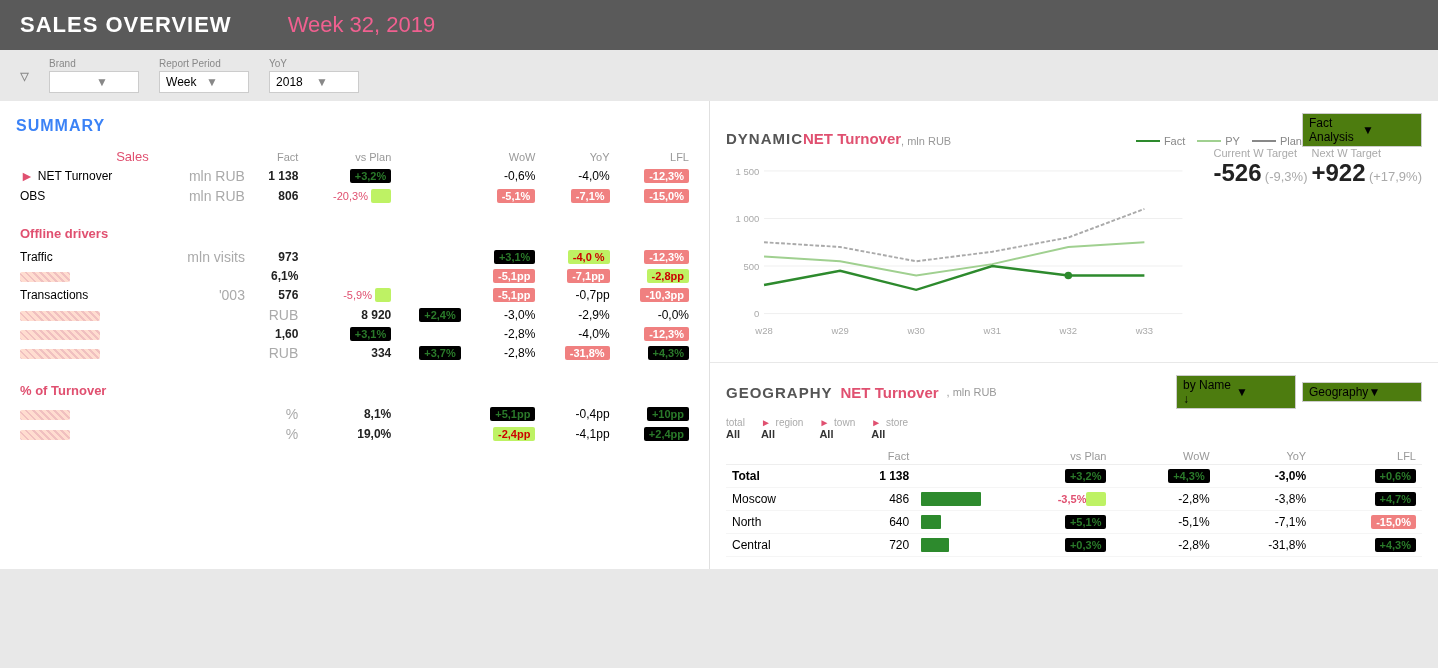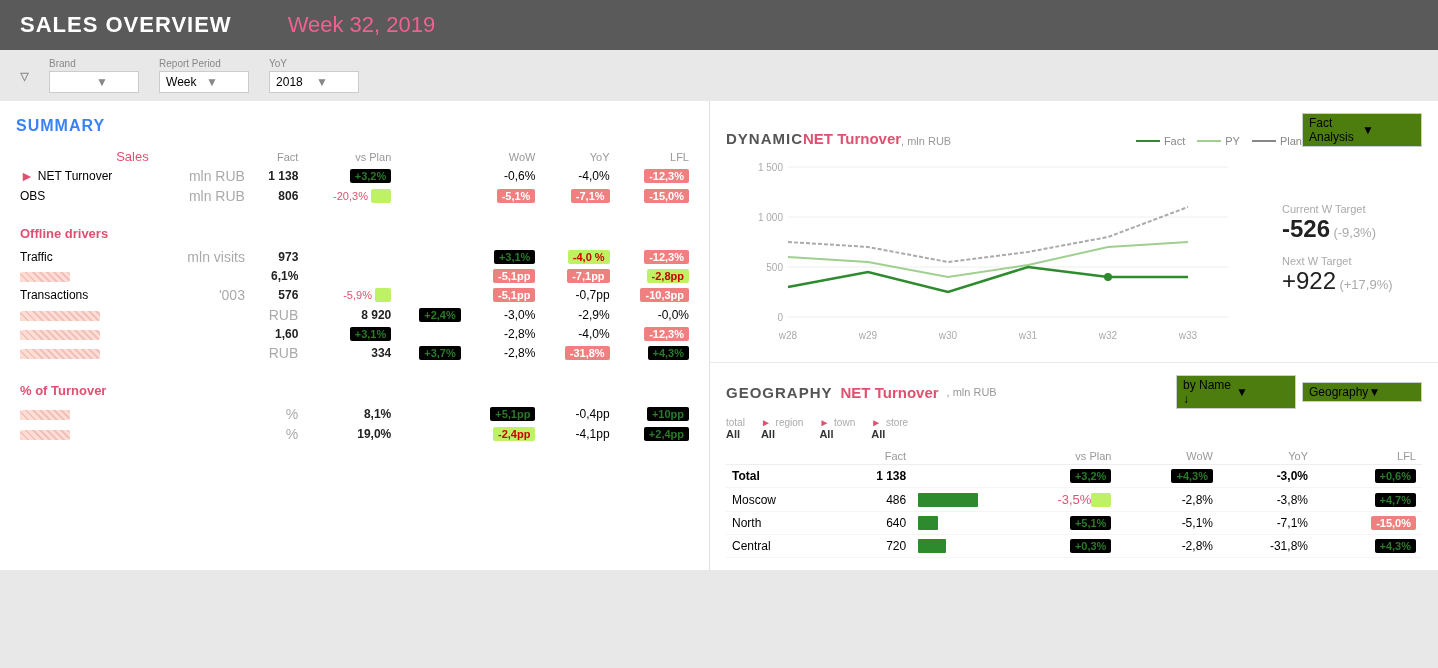--- a/index.html
+++ b/index.html
@@ -185,38 +185,38 @@
 
     .chart-area {
       display: flex;
       gap: 12px;
     }
     .chart-svg-container {
       flex: 1;
     }
     .chart-targets {
       display: flex;
-      flex-direction: column;
+      flex-direction: row;
       justify-content: center;
-      gap: 12px;
+      gap: 4px;
       min-width: 140px;
     }
     .target-label {
       color: #aaa;
       font-size: 11px;
     }
     .target-value-neg {
       color: #222;
       font-size: 24px;
       font-weight: bold;
     }
     .target-value-pos {
       color: #222;
       font-size: 24px;
-      font-weight: normal;
+      font-weight: bold;
     }
     .target-pct {
       color: #aaa;
       font-size: 13px;
     }
 
     
     .geo-section {
       padding: 12px 16px;
       flex: 1;
@@ -675,21 +675,21 @@
               <td><span class="badge badge-green">+4,3%</span></td>
               <td>-3,0%</td>
               <td><span class="badge badge-green">+0,6%</span></td>
             </tr>
             <tr>
               <td class="left">Moscow</td>
               <td>486</td>
               <td style="width: 80px;">
                 <div style="height: 14px; width: 60px; background: rgb(45, 138, 45); border-radius: 1px;"></div>
               </td>
-              <td><span style="color: rgb(224, 80, 112); font-size: 13px;">-3,5%</span><span class="badge badge-red" style="display: inline-block; width: 20px;">&nbsp;</span></td>
+              <td><span style="color: rgb(224, 80, 112); font-size: 11px; font-weight: bold;">-3,5%</span><span class="badge badge-red" style="display: inline-block; width: 20px;">&nbsp;</span></td>
               <td>-2,8%</td>
               <td>-3,8%</td>
               <td><span class="badge badge-green">+4,7%</span></td>
             </tr>
             <tr>
               <td class="left">North</td>
               <td>640</td>
               <td style="width: 80px;">
                 <div style="height: 14px; width: 20px; background: rgb(45, 138, 45); border-radius: 1px;"></div>
               </td>

